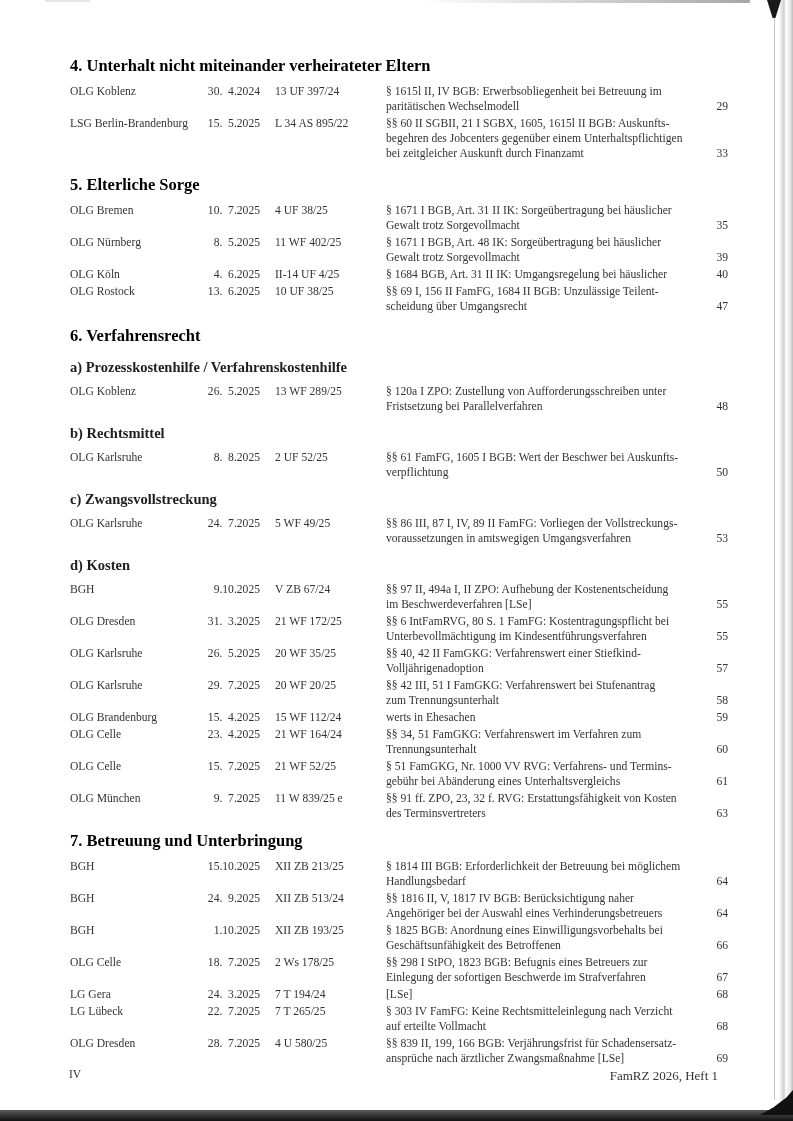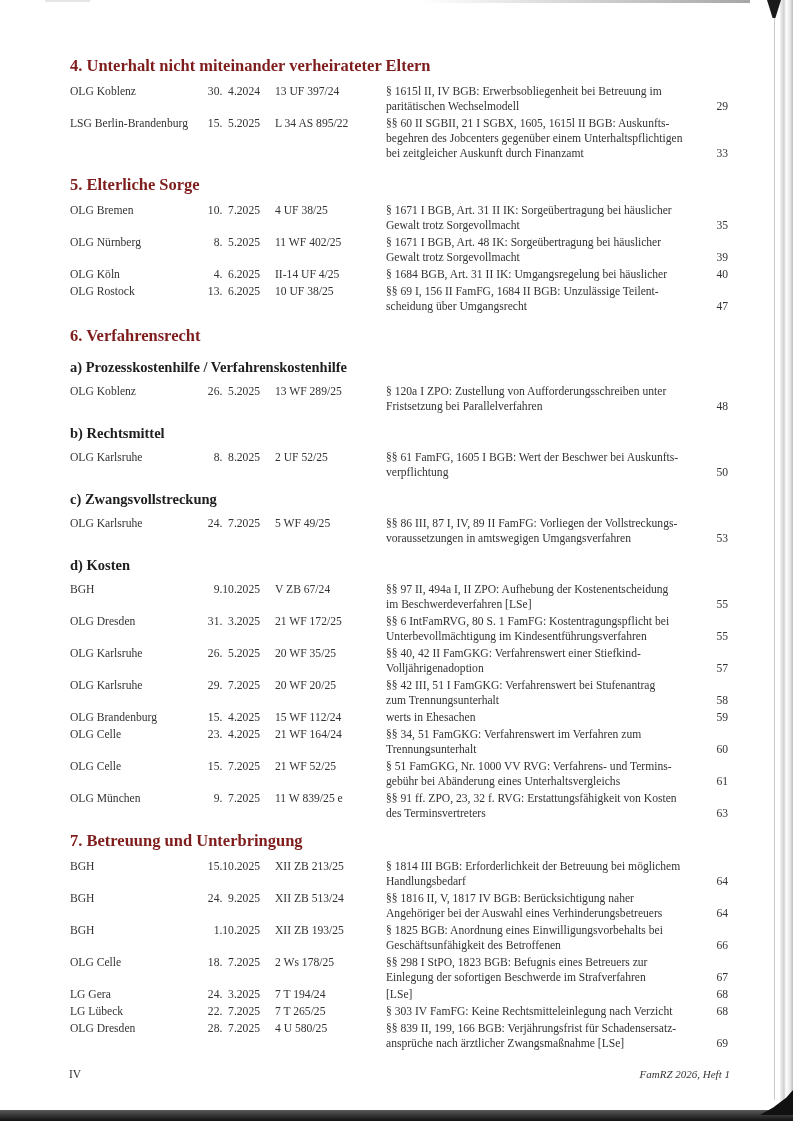--- a/index.html
+++ b/index.html
@@ -19,36 +19,36 @@
     background: #1a1a1a; clip-path: polygon(0 0, 100% 0, 60% 100%, 40% 100%); }
   .bottom-bar { position: absolute; left: 0; top: 1110px; width: 793px; height: 11px;
     background: linear-gradient(to bottom, #5a5a5a, #111111); }
   .bottom-corner { position: absolute; left: 760px; top: 1090px; width: 33px; height: 25px;
     background: #111; clip-path: polygon(100% 0, 100% 100%, 0 100%, 40% 70%, 80% 30%); }
 
   .content { position: absolute; left: 70px; top: 56px; width: 660px; }
   h2.section {
     font-family: "Liberation Serif", "DejaVu Serif", serif;
     font-weight: bold; font-size: 16.5px; margin: 0; padding: 0; line-height: 20px;
-    color: #7f1d1d;
+    color: #000000;
   }
   h3.sub {
     font-family: "Liberation Serif", "DejaVu Serif", serif;
     font-weight: bold; font-size: 14.5px; margin: 0; line-height: 18px; color: #1e1e1e;
   }
   .row { position: relative; font-size: 11.6px; line-height: 15px; color: #333; }
   .row .court { position: absolute; left: 0; top: 0; width: 140px; white-space: nowrap; }
   .row .date { position: absolute; left: 134px; top: 0; width: 56px; text-align: right; white-space: pre; }
   .row .docket { position: absolute; left: 205px; top: 0; width: 105px; white-space: nowrap; }
   .row .desc { margin-left: 316px; width: 320px; }
   .row .desc span { display: block; white-space: nowrap; }
   .row .pageno { position: absolute; right: 2px; bottom: 0; width: 24px; text-align: right; }
 
   .footer-left { position: absolute; left: 69px; top: 1068px; font-size: 11.5px; color: #333; }
-  .footer-right { position: absolute; left: 600px; top: 1068px; width: 130px; text-align: right; font-size: 11px; color: #333; font-style: italic; }
+  .footer-right { position: absolute; left: 588px; top: 1068px; width: 130px; text-align: right; font-size: 13px; color: #333; }
 </style>
 </head>
 <body>
 
 <div class="page">
   <div class="top-tick"></div>
   <div class="top-shadow"></div>
   <div class="right-edge-line"></div>
   <div class="right-edge"></div>
   <div class="top-corner"></div>
@@ -288,20 +288,21 @@
             <span>[LSe]</span>
           </div>
           <div class="pageno">68</div>
         </div>
         <div class="row" style="margin-bottom: 2px;">
           <div class="court">LG Lübeck</div>
           <div class="date">22.  7.2025</div>
           <div class="docket">7 T 265/25</div>
           <div class="desc">
             <span>§ 303 IV FamFG: Keine Rechtsmitteleinlegung nach Verzicht</span>
+            <span>auf erteilte Vollmacht</span>
           </div>
           <div class="pageno">68</div>
         </div>
         <div class="row" style="margin-bottom: 2px;">
           <div class="court">OLG Dresden</div>
           <div class="date">28.  7.2025</div>
           <div class="docket">4 U 580/25</div>
           <div class="desc">
             <span>§§ 839 II, 199, 166 BGB: Verjährungsfrist für Schadensersatz-</span>
             <span>ansprüche nach ärztlicher Zwangsmaßnahme [LSe]</span>

